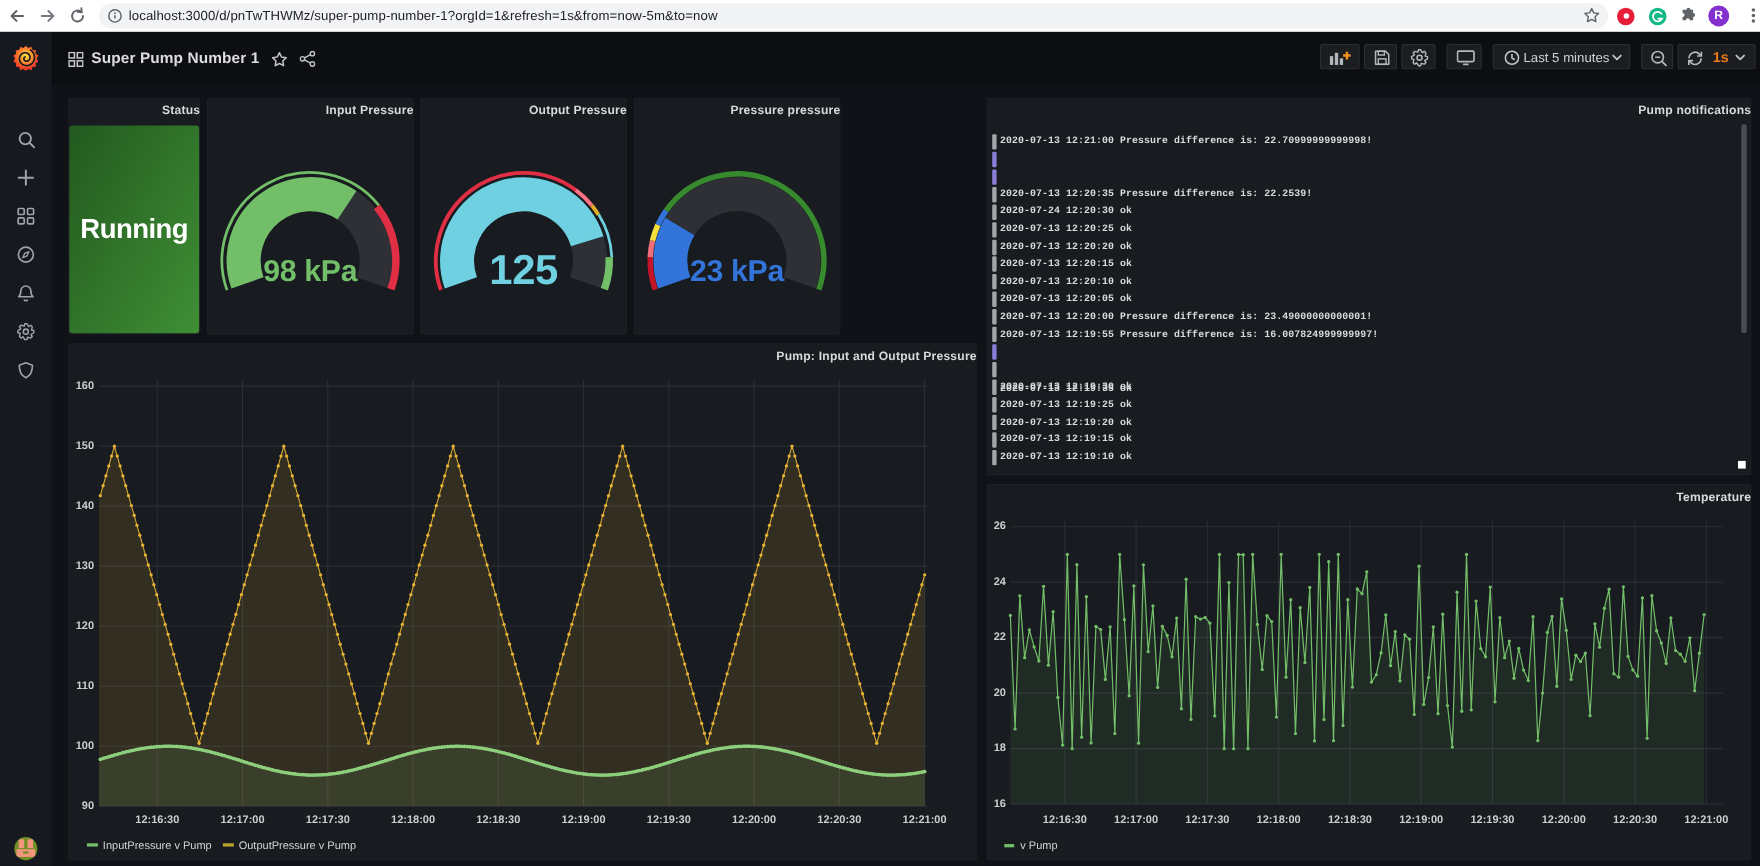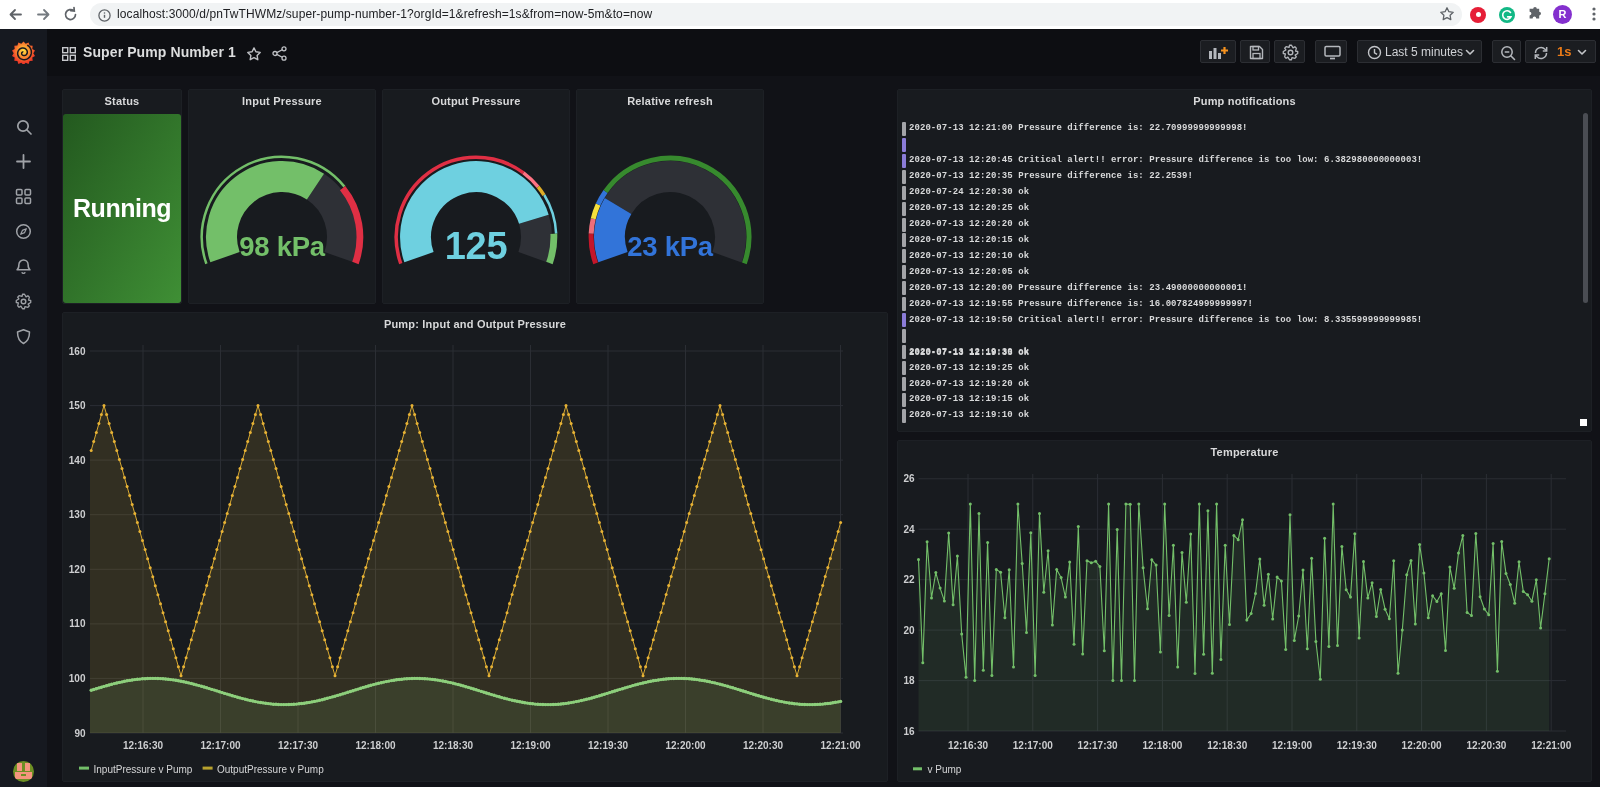--- a/index.html
+++ b/index.html
@@ -1,17 +1,17 @@
 <!DOCTYPE html>
 <html><head><meta charset="utf-8"><style>
 *{margin:0;padding:0;box-sizing:border-box}
 body{width:1600px;height:787px;overflow:hidden;background:#111217;font-family:"Liberation Sans",sans-serif;position:relative}
 .abs{position:absolute}
 .panel{position:absolute;background:#181b1f;border:1px solid #1d2025;border-radius:2px}
-.ptitle{position:absolute;width:100%;text-align:center;font-size:11px;font-weight:bold;color:#d8d9da;letter-spacing:0.2px}
+.ptitle{position:absolute;width:100%;text-align:right;font-size:11px;font-weight:bold;color:#d8d9da;letter-spacing:0.2px}
 .ax{font-size:10px;font-weight:bold;fill:#cdced0}
 .lg{font-size:10px;font-weight:400;fill:#d4d5d6}
 .log{position:absolute;left:12px;font-family:"Liberation Mono",monospace;font-size:9px;font-weight:bold;color:#d8d9da;white-space:pre;letter-spacing:0.06px}
 .btn{position:absolute;background:#1b1d21;border:1px solid #2c2e33;border-radius:2px}
 </style></head><body>
 
 <div class="abs" style="left:0;top:0;width:1600px;height:29px;background:#ffffff"></div>
 <div class="abs" style="left:7px;top:6px"><svg width="17" height="17" viewBox="0 0 17 17" style="">
       <path d="M14 8.5 H4 M8 4 L3.5 8.5 L8 13" stroke="#5f6368" stroke-width="1.8" fill="none" stroke-linecap="round" stroke-linejoin="round"></path>
     </svg></div>
@@ -189,61 +189,59 @@
       <path d="M 36.97 168.20 A 60.5 60.5 0 1 1 151.86 130.31" stroke="#6ed0e0" stroke-width="31" fill="none"></path>
       <path d="M 18.78 174.64 A 79.8 79.8 0 0 1 141.47 83.85" stroke="#e02f44" stroke-width="3.5" fill="none"></path>
       <path d="M 141.47 83.85 A 79.8 79.8 0 0 1 156.10 97.89" stroke="#ff7383" stroke-width="3.5" fill="none"></path>
       <path d="M 156.10 97.89 A 79.8 79.8 0 0 1 161.97 106.19" stroke="#dfae27" stroke-width="3.5" fill="none"></path>
       <path d="M 162.31 105.98 A 80.2 80.2 0 0 1 174.13 144.64" stroke="#6ed0e0" stroke-width="2.5" fill="none"></path>
       <path d="M 171.83 144.74 A 77.9 77.9 0 0 1 167.43 174.00" stroke="#73bf69" stroke-width="6.8" fill="none"></path>
       <text x="94" y="157" text-anchor="middle" dominant-baseline="central" font-size="38" font-weight="bold" fill="#6ed0e0" letter-spacing="-0.3">125</text>
     </svg>
   </div>
 <div class="panel" style="left:576px;top:89px;width:188px;height:215px"></div>
-<div class="ptitle" style="left:576px;top:95px;width:188px">Relative refresh</div>
+<div class="ptitle" style="left:576px;top:95px;width:188px">Pressure pressure</div>
 <div class="abs" style="left:576px;top:89px;width:188px;height:215px">
     <svg width="188" height="215" style="position:absolute;left:0;top:0">
       <path d="M 42.07 116.96 A 60.5 60.5 0 0 1 151.03 168.20" stroke="#2e3036" stroke-width="31" fill="none"></path>
       <path d="M 36.97 168.20 A 60.5 60.5 0 0 1 42.07 116.96" stroke="#3274d9" stroke-width="31" fill="none"></path>
       <path d="M 19.63 174.34 A 78.9 78.9 0 0 1 15.17 144.70" stroke="#c4162a" stroke-width="5.0" fill="none"></path>
       <path d="M 15.17 144.70 A 78.9 78.9 0 0 1 17.23 129.78" stroke="#ed6e7b" stroke-width="5.0" fill="none"></path>
       <path d="M 17.23 129.78 A 78.9 78.9 0 0 1 22.09 115.53" stroke="#f5e03c" stroke-width="5.0" fill="none"></path>
       <path d="M 22.09 115.53 A 78.9 78.9 0 0 1 29.57 102.46" stroke="#3274d9" stroke-width="5.0" fill="none"></path>
       <path d="M 29.57 102.46 A 78.9 78.9 0 0 1 168.37 174.34" stroke="#378a2e" stroke-width="5.0" fill="none"></path>
       <text x="94" y="157" text-anchor="middle" dominant-baseline="central" font-size="27.5" font-weight="bold" fill="#3274d9" letter-spacing="-0.3">23 kPa</text>
     </svg>
   </div>
 <div class="panel" style="left:897px;top:89px;width:695px;height:343px"></div>
 <div class="ptitle" style="left:897px;top:95px;width:695px">Pump notifications</div>
 <div class="abs" style="left:897px;top:89px;width:695px;height:343px;overflow:hidden">
     <div style="position:absolute;left:5px;top:32.8px;width:3.5px;height:14px;border-radius:1px;background:#a3a4a8"></div>
     <div class="log" style="top:34.3px">2020-07-13 12:21:00 Pressure difference is: 22.70999999999998!</div>
     <div style="position:absolute;left:5px;top:48.8px;width:3.5px;height:14px;border-radius:1px;background:#8b7cd8"></div>
     <div style="position:absolute;left:5px;top:64.7px;width:3.5px;height:14px;border-radius:1px;background:#8b7cd8"></div>
-    <div class="log" style="top:66.2px">2020-07-13 12:20:45 Critical alert!! error: Pressure difference is too low: 6.382980000000003!</div>
     <div style="position:absolute;left:5px;top:80.6px;width:3.5px;height:14px;border-radius:1px;background:#a3a4a8"></div>
     <div class="log" style="top:82.1px">2020-07-13 12:20:35 Pressure difference is: 22.2539!</div>
     <div style="position:absolute;left:5px;top:96.6px;width:3.5px;height:14px;border-radius:1px;background:#a3a4a8"></div>
     <div class="log" style="top:98.1px">2020-07-24 12:20:30 ok</div>
     <div style="position:absolute;left:5px;top:112.5px;width:3.5px;height:14px;border-radius:1px;background:#a3a4a8"></div>
     <div class="log" style="top:114.0px">2020-07-13 12:20:25 ok</div>
     <div style="position:absolute;left:5px;top:128.5px;width:3.5px;height:14px;border-radius:1px;background:#a3a4a8"></div>
     <div class="log" style="top:130.0px">2020-07-13 12:20:20 ok</div>
     <div style="position:absolute;left:5px;top:144.4px;width:3.5px;height:14px;border-radius:1px;background:#a3a4a8"></div>
     <div class="log" style="top:145.9px">2020-07-13 12:20:15 ok</div>
     <div style="position:absolute;left:5px;top:160.4px;width:3.5px;height:14px;border-radius:1px;background:#a3a4a8"></div>
     <div class="log" style="top:161.9px">2020-07-13 12:20:10 ok</div>
     <div style="position:absolute;left:5px;top:176.3px;width:3.5px;height:14px;border-radius:1px;background:#a3a4a8"></div>
     <div class="log" style="top:177.8px">2020-07-13 12:20:05 ok</div>
     <div style="position:absolute;left:5px;top:192.3px;width:3.5px;height:14px;border-radius:1px;background:#a3a4a8"></div>
     <div class="log" style="top:193.8px">2020-07-13 12:20:00 Pressure difference is: 23.49000000000001!</div>
     <div style="position:absolute;left:5px;top:208.2px;width:3.5px;height:14px;border-radius:1px;background:#a3a4a8"></div>
     <div class="log" style="top:209.8px">2020-07-13 12:19:55 Pressure difference is: 16.007824999999997!</div>
     <div style="position:absolute;left:5px;top:224.2px;width:3.5px;height:14px;border-radius:1px;background:#8b7cd8"></div>
-    <div class="log" style="top:225.7px">2020-07-13 12:19:50 Critical alert!! error: Pressure difference is too low: 8.335599999999985!</div>
     <div style="position:absolute;left:5px;top:240.1px;width:3.5px;height:14px;border-radius:1px;background:#a3a4a8"></div>
     <div class="log" style="top:259px">2020-07-13 12:19:35 ok</div>
     <div style="position:absolute;left:5px;top:256.1px;width:3.5px;height:14px;border-radius:1px;background:#a3a4a8"></div>
     <div class="log" style="top:257.6px">2020-07-13 12:19:30 ok</div>
     <div style="position:absolute;left:5px;top:272.1px;width:3.5px;height:14px;border-radius:1px;background:#a3a4a8"></div>
     <div class="log" style="top:273.6px">2020-07-13 12:19:25 ok</div>
     <div style="position:absolute;left:5px;top:288.0px;width:3.5px;height:14px;border-radius:1px;background:#a3a4a8"></div>
     <div class="log" style="top:289.5px">2020-07-13 12:19:20 ok</div>
     <div style="position:absolute;left:5px;top:303.9px;width:3.5px;height:14px;border-radius:1px;background:#a3a4a8"></div>
     <div class="log" style="top:305.4px">2020-07-13 12:19:15 ok</div>

